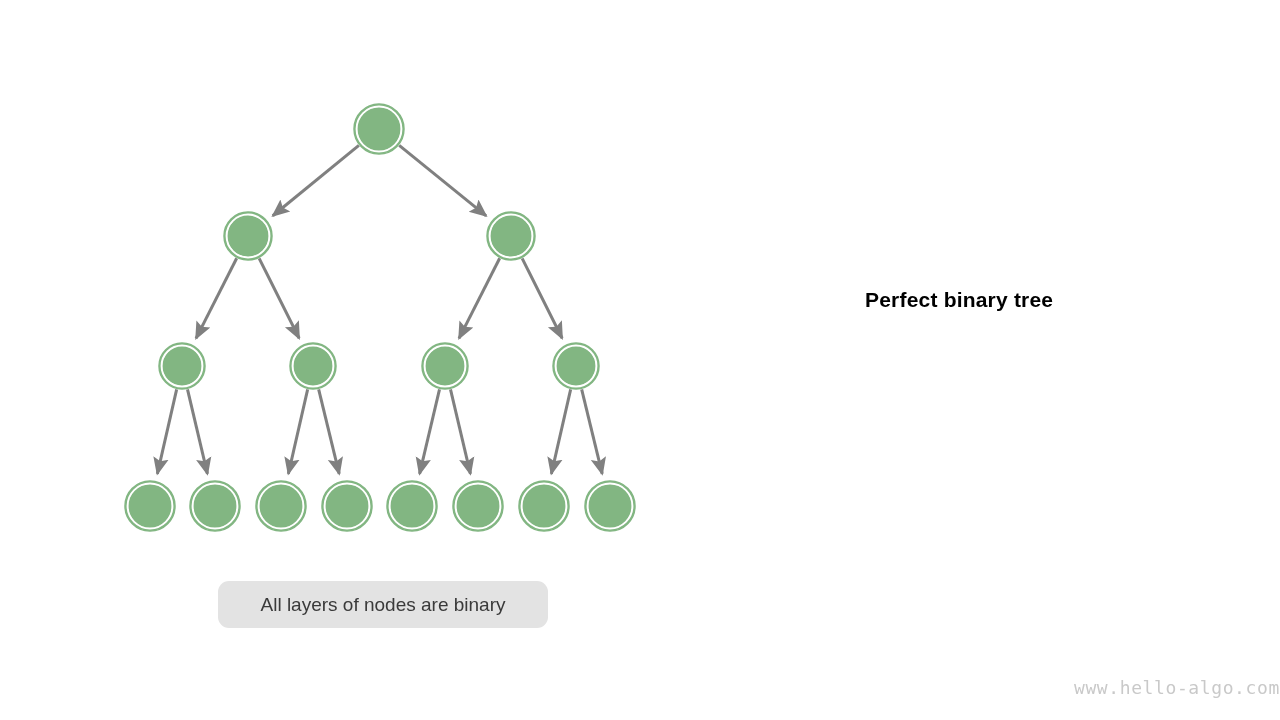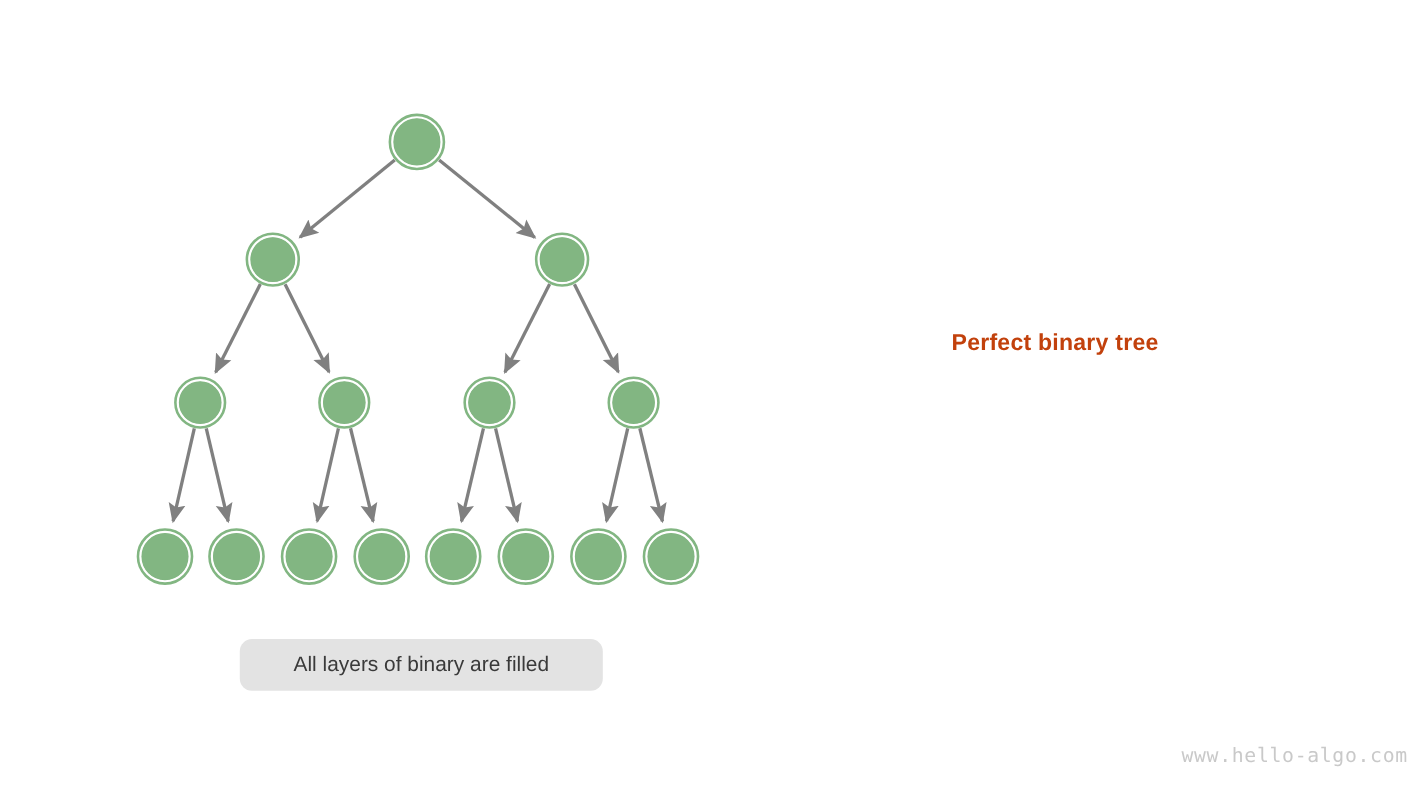--- a/index.html
+++ b/index.html
@@ -29,25 +29,25 @@
     left: 0;
     top: 0;
     width: 1280px;
     height: 720px;
     display: block;
   }
 
   .diagram-title {
     position: absolute;
     left: 865px;
-    top: 300px;
+    top: 288px;
     font-size: 21px;
     font-weight: bold;
     letter-spacing: 0.2px;
-    color: #c2410c;
+    color: #000000;
     white-space: nowrap;
     font-family: "Liberation Sans", sans-serif;
   }
 
   .caption-box {
     position: absolute;
     left: 218px;
     top: 581px;
     width: 330px;
     height: 47px;
@@ -177,18 +177,18 @@
           <circle cx="610" cy="506" r="25" fill="#82b682" stroke="#82b682" stroke-width="1.5"></circle>
           <circle cx="610" cy="506" r="22.4" fill="none" stroke="#ffffff" stroke-width="2"></circle>
           <circle cx="610" cy="506" r="21" fill="#82b682"></circle>
         </g>
       </g>
   </svg>
 
   <div class="diagram-title">Perfect binary tree</div>
 
   <div class="caption-box">
-    <span class="caption-text">All layers of binary are filled</span>
+    <span class="caption-text">All layers of nodes are binary</span>
   </div>
 
   <div class="watermark">www.hello-algo.com</div>
 
 </div>
 
 </body></html>

